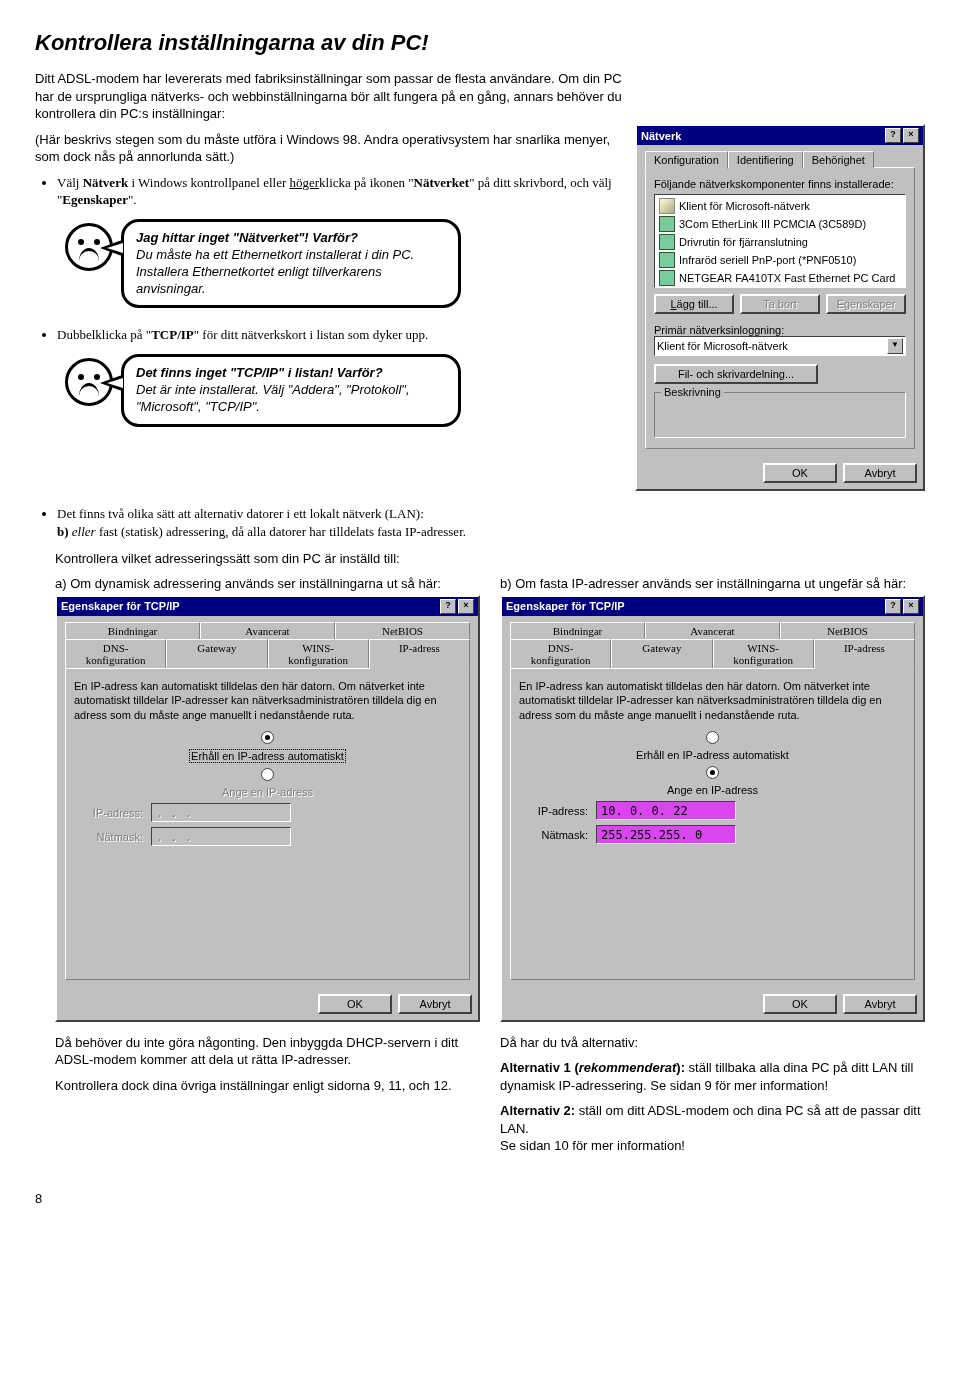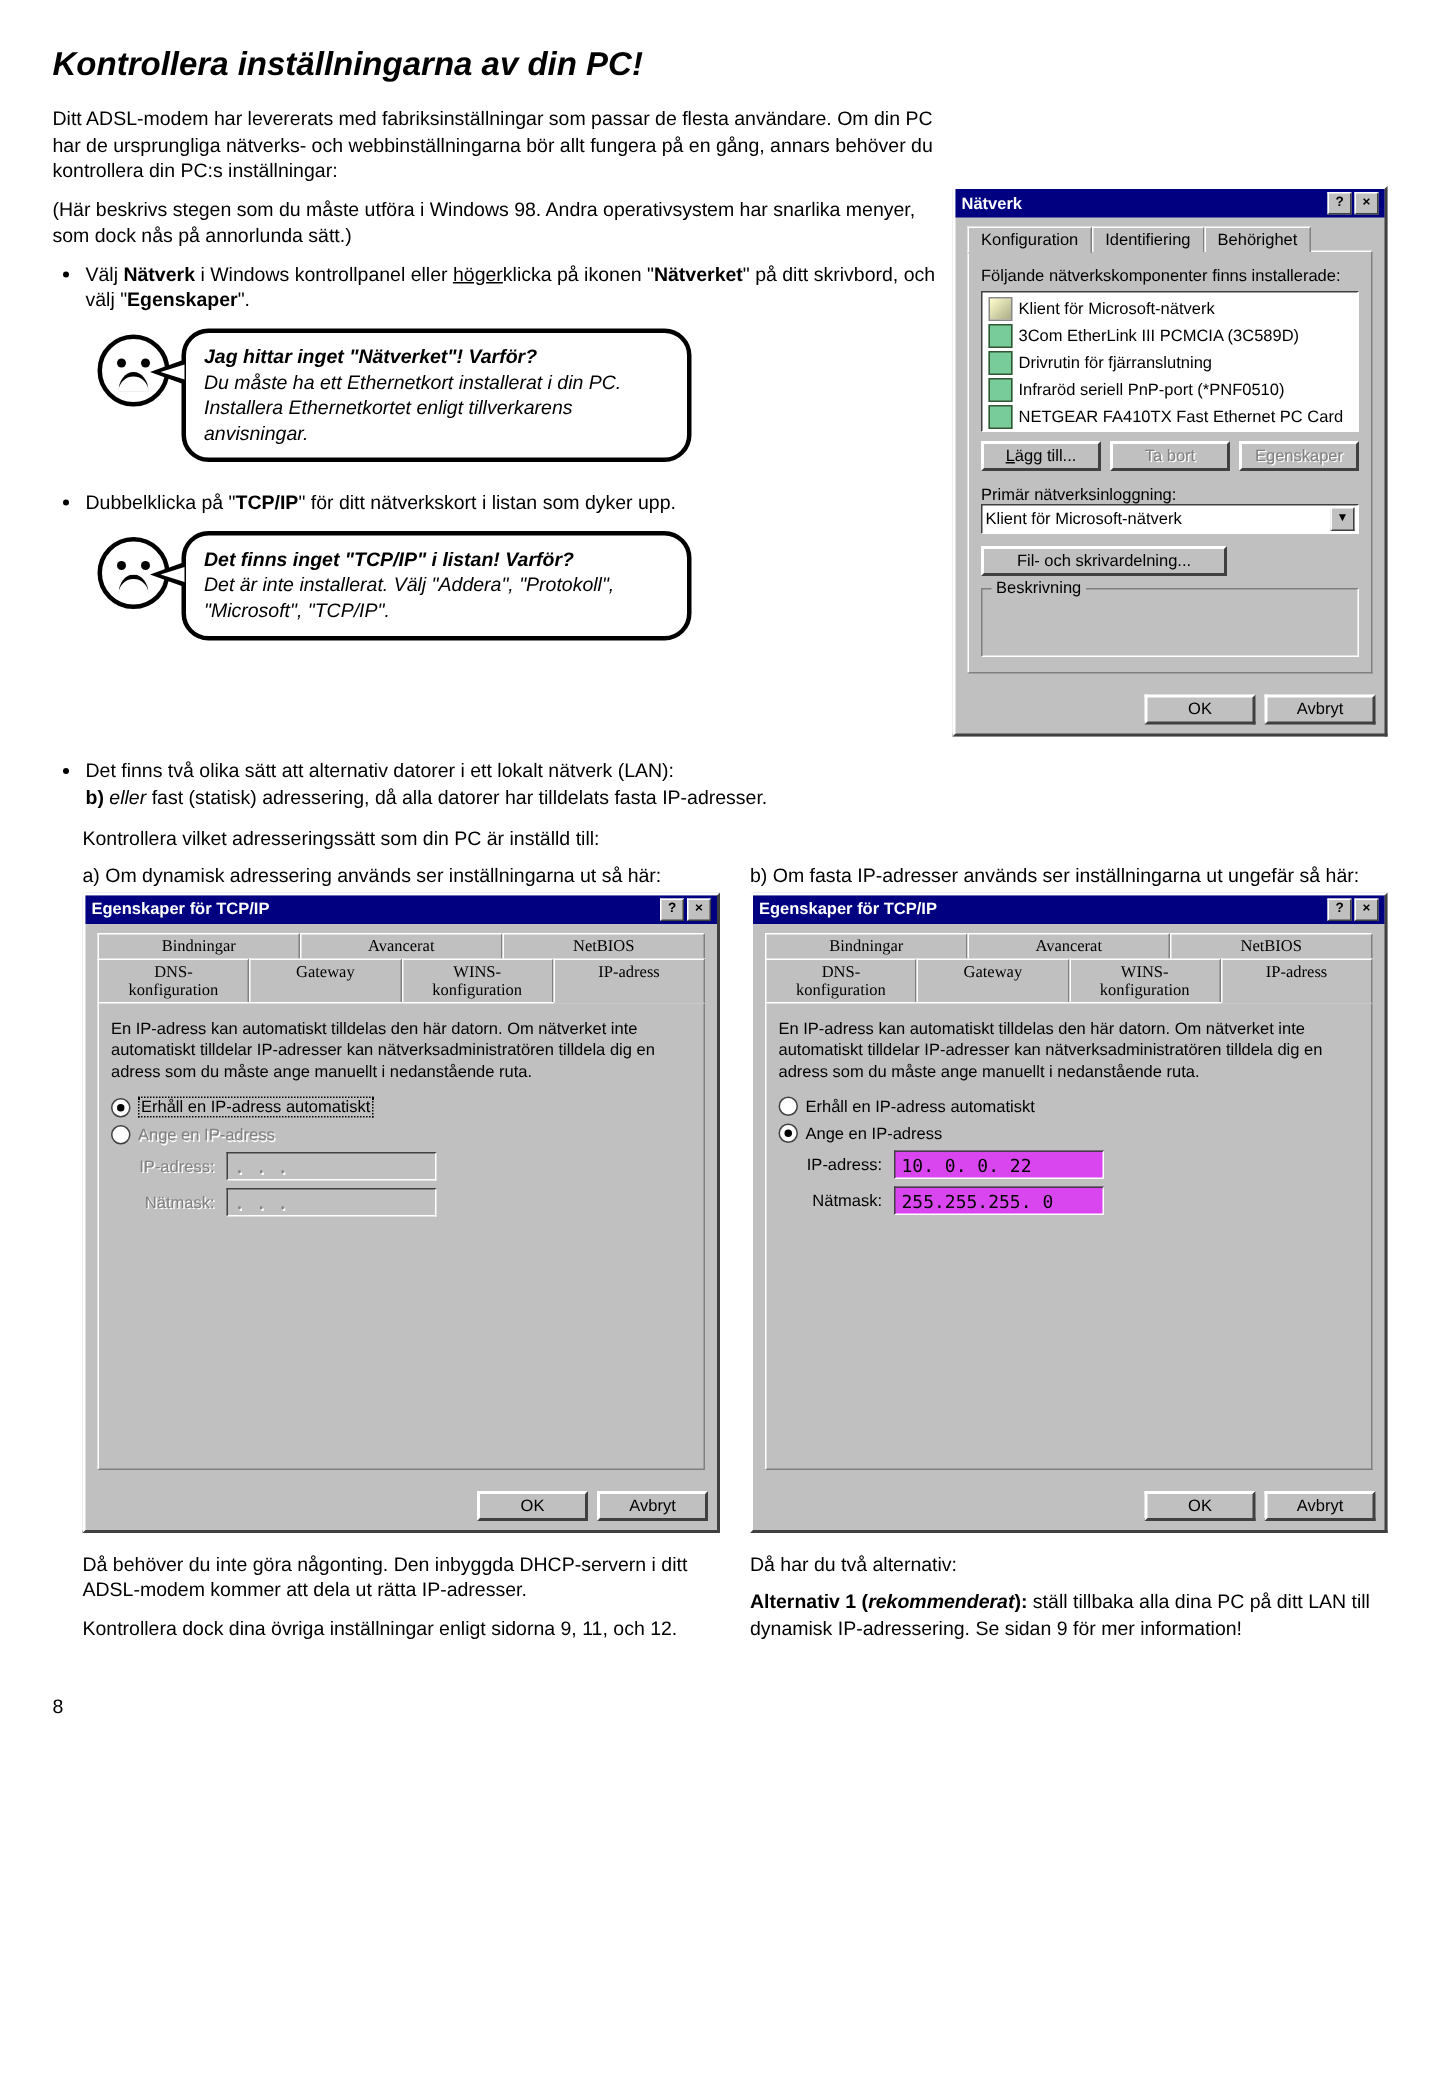--- a/index.html
+++ b/index.html
@@ -15,21 +15,21 @@
   h1 {
     font-size: 22px;
     font-style: italic;
     font-weight: bold;
     margin: 0 0 14px 0;
   }
   p { margin: 0 0 8px 0; line-height: 1.35; }
   .top-row { display: flex; gap: 10px; }
   .left-col { flex: 1; }
   .right-col { width: 290px; }
-  ul.bul { list-style: disc; padding-left: 22px; margin: 6px 0 10px 0; }
+  ul.bul { list-style: disc; padding-left: 22px; margin: 6px 0 10px 0; font-family: Liberation Serif, serif; }
   ul.bul > li { margin-bottom: 6px; line-height: 1.35; }
   .under { text-decoration: underline; }
   .bold { font-weight: bold; }
   .italic { font-style: italic; }
   .bubble-row { display: flex; align-items: flex-start; margin: 8px 0 18px 30px; gap: 8px; }
   .face {
     width: 42px; height: 42px; border: 3px solid #000; border-radius: 50%;
     position: relative; flex-shrink: 0; background: #fff; margin-top: 4px;
   }
   .face::before, .face::after {
@@ -114,21 +114,21 @@
   .combo .arrow {
     width: 14px; height: 14px; background: #c0c0c0;
     border: 1px solid #fff; border-right-color: #404040; border-bottom-color: #404040;
     text-align: center; line-height: 12px; font-size: 8px;
   }
   .group {
     border: 1px solid #808080; border-right-color: #fff; border-bottom-color: #fff;
     margin-top: 8px; padding: 10px 8px 6px 8px; position: relative;
   }
   .group .legend { position: absolute; top: -7px; left: 6px; background: #c0c0c0; padding: 0 3px; font-size: 11px; }
-  .radio { display: flex; align-items: center; gap: 5px; margin: 5px 0; }
+  .radio { display: flex; align-items: center; gap: 5px; margin: 5px 0; flex-direction: column; }
   .radio .dot {
     width: 11px; height: 11px; border: 1px solid #404040; border-radius: 50%; background: #fff;
     display: flex; align-items: center; justify-content: center;
   }
   .radio.sel .dot::after { content: ""; width: 5px; height: 5px; background: #000; border-radius: 50%; }
   .radio.dis { color: #808080; text-shadow: 1px 1px #fff; }
   .ipfield { display: flex; align-items: center; gap: 8px; margin: 5px 0 5px 14px; text-align: right; }
   .ipfield .lbl { width: 55px; }
   .ipfield.dis { color: #808080; text-shadow: 1px 1px #fff; }
   .ipbox {
@@ -377,17 +377,21 @@
   <div class="bottom-columns indent" style="margin-top:12px;">
     <div>
       <p>Då behöver du inte göra någonting. Den inbyggda DHCP-servern i ditt ADSL-modem kommer att dela ut rätta IP-adresser.</p>
       <p>Kontrollera dock dina övriga inställningar enligt sidorna 9, 11, och 12.</p>
     </div>
     <div>
       <p>Då har du två alternativ:</p>
       <p>
         <span class="bold">Alternativ 1 (</span><span class="bold italic">rekommenderat</span><span class="bold">):</span><span> ställ tillbaka alla dina PC på ditt LAN till dynamisk IP-adressering. Se sidan 9 för mer information!</span>
       </p>
+      <p>
+        <span class="bold">Alternativ 2:</span><span> ställ om ditt ADSL-modem och dina PC så att de passar ditt LAN.</span><br>
+        <span>Se sidan 10 för mer information!</span>
+      </p>
     </div>
   </div>
 </div>
 
 <div class="pagenum">8</div>
 
 </body></html>

